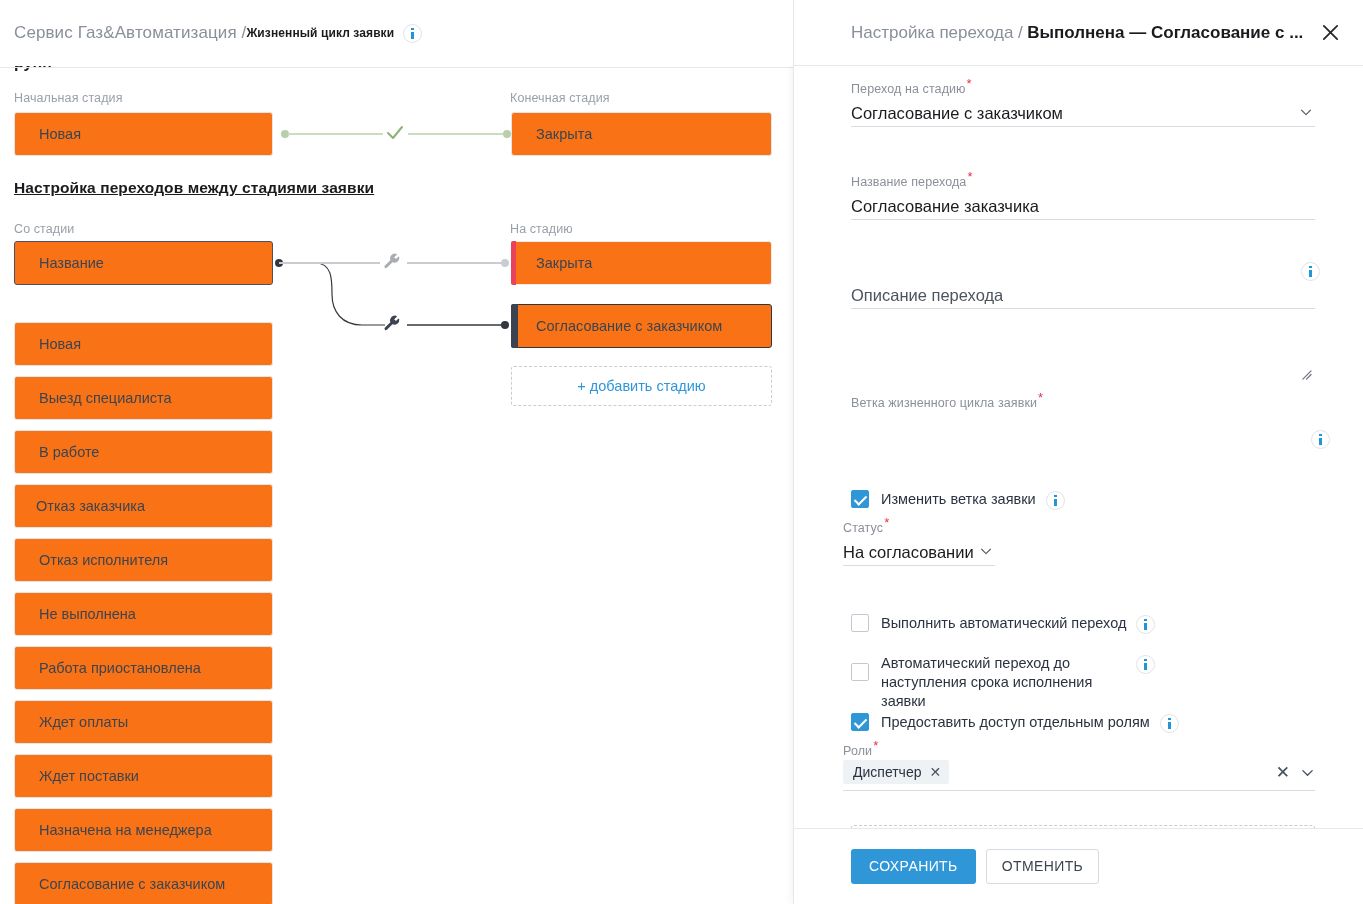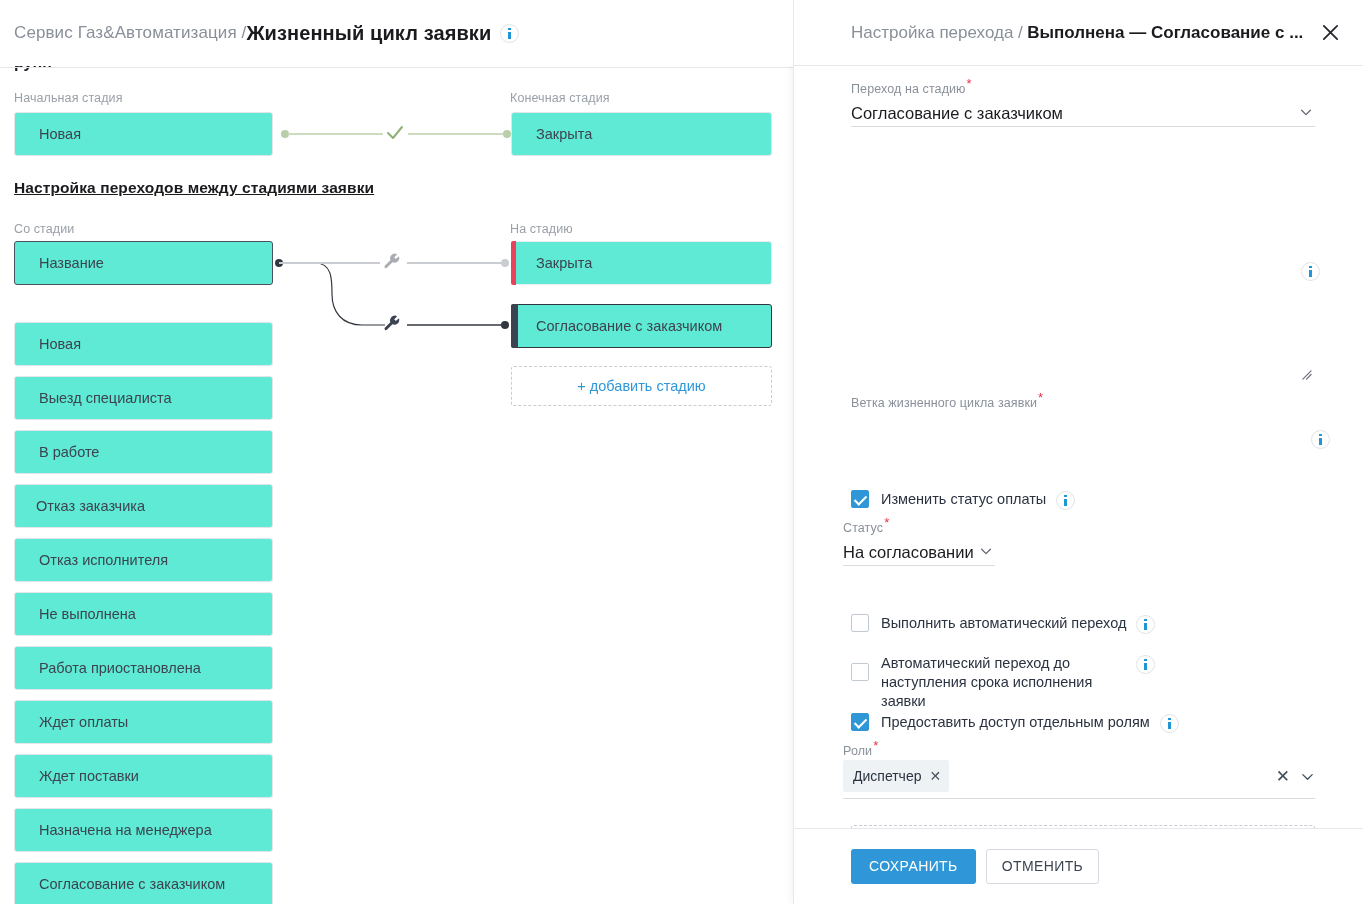--- a/index.html
+++ b/index.html
@@ -26,21 +26,21 @@
     width: 793px; height: 66px;
     background: #fff;
     display: flex; align-items: center;
     padding-left: 14px;
     z-index: 20;
   }
   .bc-muted {
     font-size: 17px; color: #8a9099; letter-spacing: .1px;
   }
   .bc-strong {
-    font-size: 20px; color: #1b1b1f; font-weight: 700; letter-spacing: .1px;
+    font-size: 12px; color: #1b1b1f; font-weight: 700; letter-spacing: .1px;
   }
   .info-circle {
     display: inline-flex; align-items: center; justify-content: center;
     width: 19px; height: 19px; border-radius: 50%;
     border: 1px solid #dfe3e8; margin-left: 9px;
     background: #fff;
   }
   .info-dot-i {
     position: relative; width: 3px; height: 11px;
   }
@@ -69,21 +69,21 @@
   }
 
   .field-label {
     position: absolute;
     font-size: 12.5px; color: #9aa0a8; letter-spacing: .1px;
   }
 
   .stage-box {
     position: absolute;
     border: 1px solid #e2e5e9; border-radius: 3px;
-    background: #5eead4;
+    background: #f97316;
     display: flex; align-items: center;
     padding-left: 24px;
     font-size: 14.5px; color: #3c4450;
   }
 
   
   .conn-line { position: absolute; height: 2px; }
   .conn-dot { position: absolute; width: 8px; height: 8px; border-radius: 50%; }
 
   .check-green {
@@ -215,21 +215,21 @@
     transform: rotate(45deg);
   }
   .cb-label {
     font-size: 14.5px; color: #2b3240; margin-left: 12px; line-height: 19px;
   }
   .cb-info { margin-left: 10px; margin-top: 1px; flex: none; }
 
   .role-chip {
     display: inline-flex; align-items: center;
     background: #eef2f5; color: #2b3240;
-    height: 32px; padding: 0 8px 0 10px;
+    height: 24px; padding: 0 8px 0 10px;
     font-size: 14px; border-radius: 2px;
   }
   .role-chip .chip-x {
     margin-left: 8px; color: #4c5460; font-size: 14px; cursor: pointer;
     line-height: 1;
   }
   .roles-field {
     display: flex; align-items: center;
     border-bottom: 1px solid #d8dce1;
     padding-bottom: 6px;
@@ -391,40 +391,51 @@
         <div class="fvalue-row">
           <span class="fvalue">Согласование с заказчиком</span>
           <span class="chev">
             <svg width="14" height="14" viewBox="0 0 16 16">
                 <path d="M3 6 L8 11 L13 6" stroke="#5d646e" stroke-width="1.4" fill="none" stroke-linecap="round" stroke-linejoin="round"></path>
               </svg>
           </span>
         </div>
       </div>
 
+      <div class="form-field" style="left:57px; top:109px; width:464px;">
+        <span class="flbl"><span>Название перехода</span><span class="req-star">*</span></span>
+        <div class="fvalue-row">
+          <span class="fvalue">Согласование заказчика</span>
+        </div>
+      </div>
       <span class="info-circle" style="position:absolute; left:498px; top:196px;">
           <span class="info-dot-i"></span>
         </span>
 
+      <div class="form-field" style="left:57px; top:205px; width:464px;">
+        <div class="fvalue-row" style="height:38px;">
+          <span class="fvalue placeholder">Описание перехода</span>
+        </div>
+      </div>
       <span class="textarea-handle" style="left:507px; top:300px;">
         <svg width="11" height="11" viewBox="0 0 12 12">
             <path d="M11 2 L2 11 M11 6 L6 11" stroke="#6a7079" stroke-width="1.3" stroke-linecap="round"></path>
           </svg>
       </span>
 
       <div class="form-field" style="left:57px; top:330px; width:443px;">
         <span class="flbl"><span>Ветка жизненного цикла заявки</span><span class="req-star">*</span></span>
       </div>
       <span class="info-circle" style="position:absolute; left:508px; top:364px;">
           <span class="info-dot-i"></span>
         </span>
 
       <div class="checkbox-row" style="left:57px; top:424px;">
         <span class="cb checked"></span>
-        <span class="cb-label">Изменить статус оплаты</span>
+        <span class="cb-label">Изменить ветка заявки</span>
         <span class="info-circle cb-info">
             <span class="info-dot-i"></span>
           </span>
       </div>
 
       <div class="form-field" style="left:49px; top:455px; width:152px;">
         <span class="flbl"><span>Статус</span><span class="req-star">*</span></span>
         <div class="fvalue-row">
           <span class="fvalue">На согласовании</span>
           <span class="chev">

